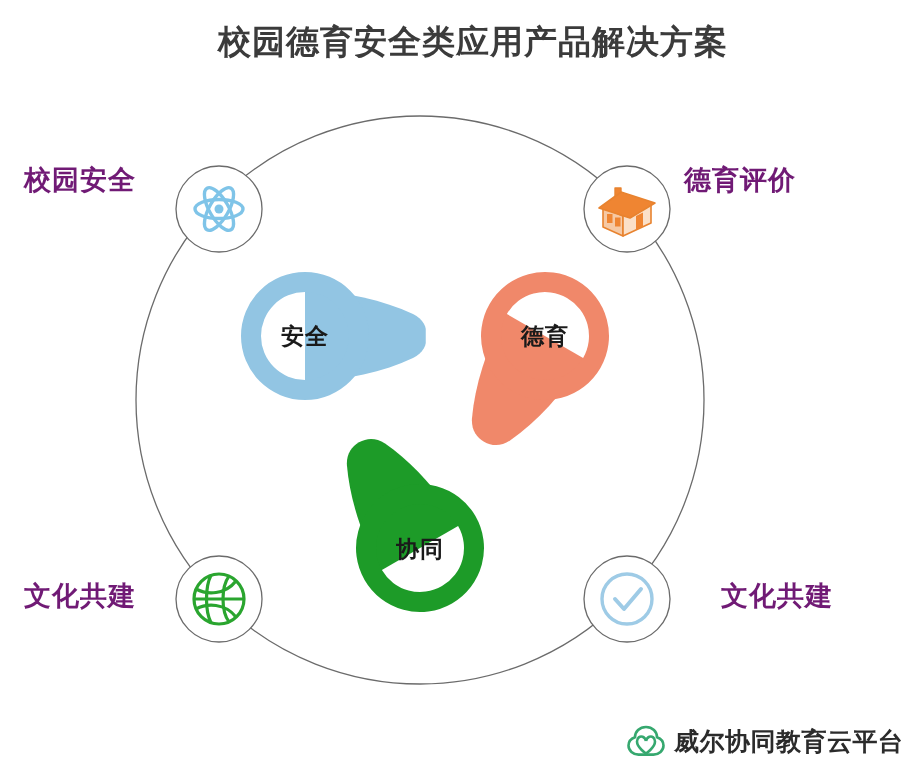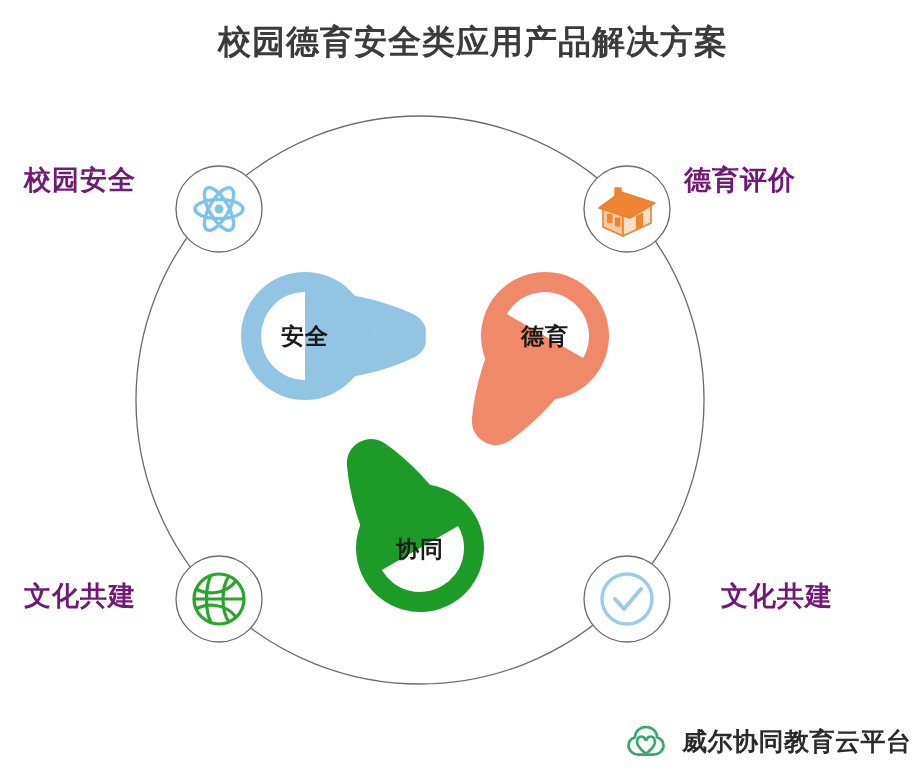--- a/index.html
+++ b/index.html
@@ -53,21 +53,21 @@
     fill: #1a1a1a;
     letter-spacing: 1px;
   }
 
   .brand {
     position: absolute;
     left: 626px;
     top: 722px;
     display: flex;
     align-items: center;
-    gap: 16px;
+    gap: 8px;
   }
   .brand-name {
     font-size: 25px;
     font-weight: 700;
     color: #2b2b2b;
     letter-spacing: 0.5px;
     white-space: nowrap;
   }
 </style>
 </head>

